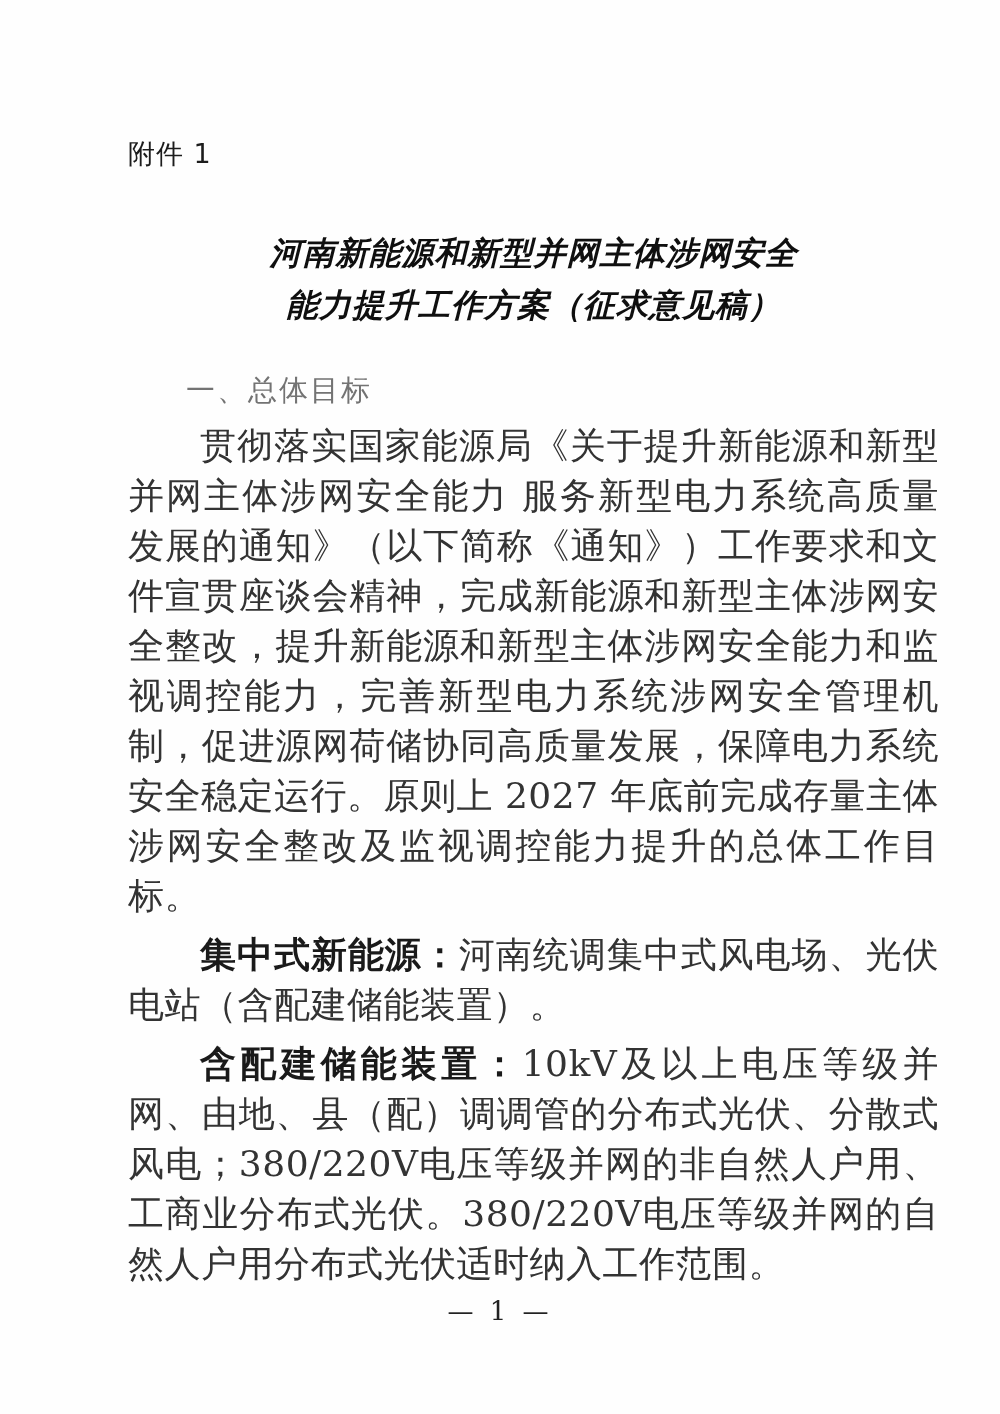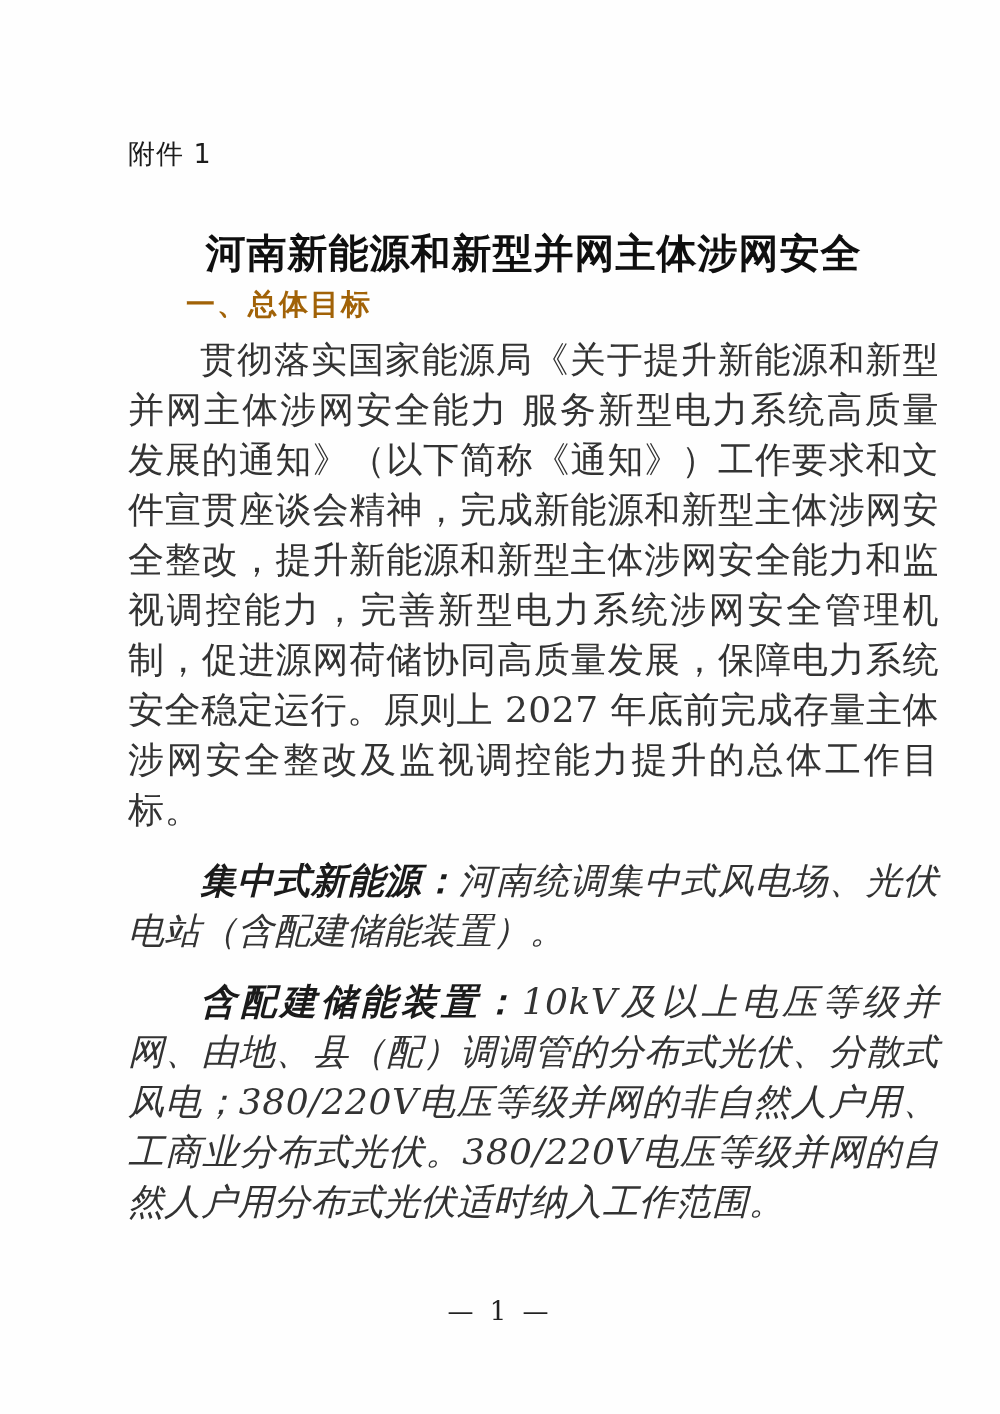--- a/index.html
+++ b/index.html
@@ -23,48 +23,49 @@
     font-size: 27px;
     line-height: 34px;
     color: #1c1c1c;
     letter-spacing: 1px;
   }
   .doc-title {
     margin-top: 56px;
     text-align: center;
     font-family: "DejaVu Sans", sans-serif;
     font-weight: 700;
-    font-size: 40px;
+    font-size: 32px;
     line-height: 52px;
     color: #0f0f0f;
     letter-spacing: 1px;
+    font-style: italic;
   }
   .sec-heading {
+    margin-top: 34px;
     margin-bottom: 6px;
     text-indent: 2em;
     font-family: "DejaVu Sans", sans-serif;
-    font-weight: 700;
+    font-weight: 400;
     font-size: 29px;
     line-height: 50px;
-    color: #a16207;
+    color: #737373;
     letter-spacing: 2px;
   }
   .body-p {
     margin: 0;
     text-indent: 2em;
     text-align: justify;
     font-family: "DejaVu Serif", serif;
     font-size: 36px;
     line-height: 50px;
     color: #333333;
     letter-spacing: 0.5px;
   }
   .body-p.item {
-    margin-top: 20px;
-    font-style: italic;
+    margin-top: 8px;
   }
   .item-label {
     font-weight: 700;
     color: #1a1a1a;
   }
   .footer {
     position: absolute;
     left: 0;
     bottom: 88px;
     width: 100%;
@@ -77,20 +78,21 @@
 </style>
 </head>
 <body>
 
 <div class="page">
 
   <div class="attachment">附件 1</div>
 
   <div class="doc-title">
     <div>河南新能源和新型并网主体涉网安全</div>
+    <div>能力提升工作方案（征求意见稿）</div>
   </div>
 
   <div class="sec-heading">一、总体目标</div>
 
   <p class="body-p">贯彻落实国家能源局《关于提升新能源和新型并网主体涉网安全能力 服务新型电力系统高质量发展的通知》（以下简称《通知》）工作要求和文件宣贯座谈会精神，完成新能源和新型主体涉网安全整改，提升新能源和新型主体涉网安全能力和监视调控能力，完善新型电力系统涉网安全管理机制，促进源网荷储协同高质量发展，保障电力系统安全稳定运行。原则上 2027 年底前完成存量主体涉网安全整改及监视调控能力提升的总体工作目标。</p>
 
 
 
   <p class="body-p item">
     <span class="item-label">集中式新能源：</span><span>河南统调集中式风电场、光伏电站（含配建储能装置）。</span>

